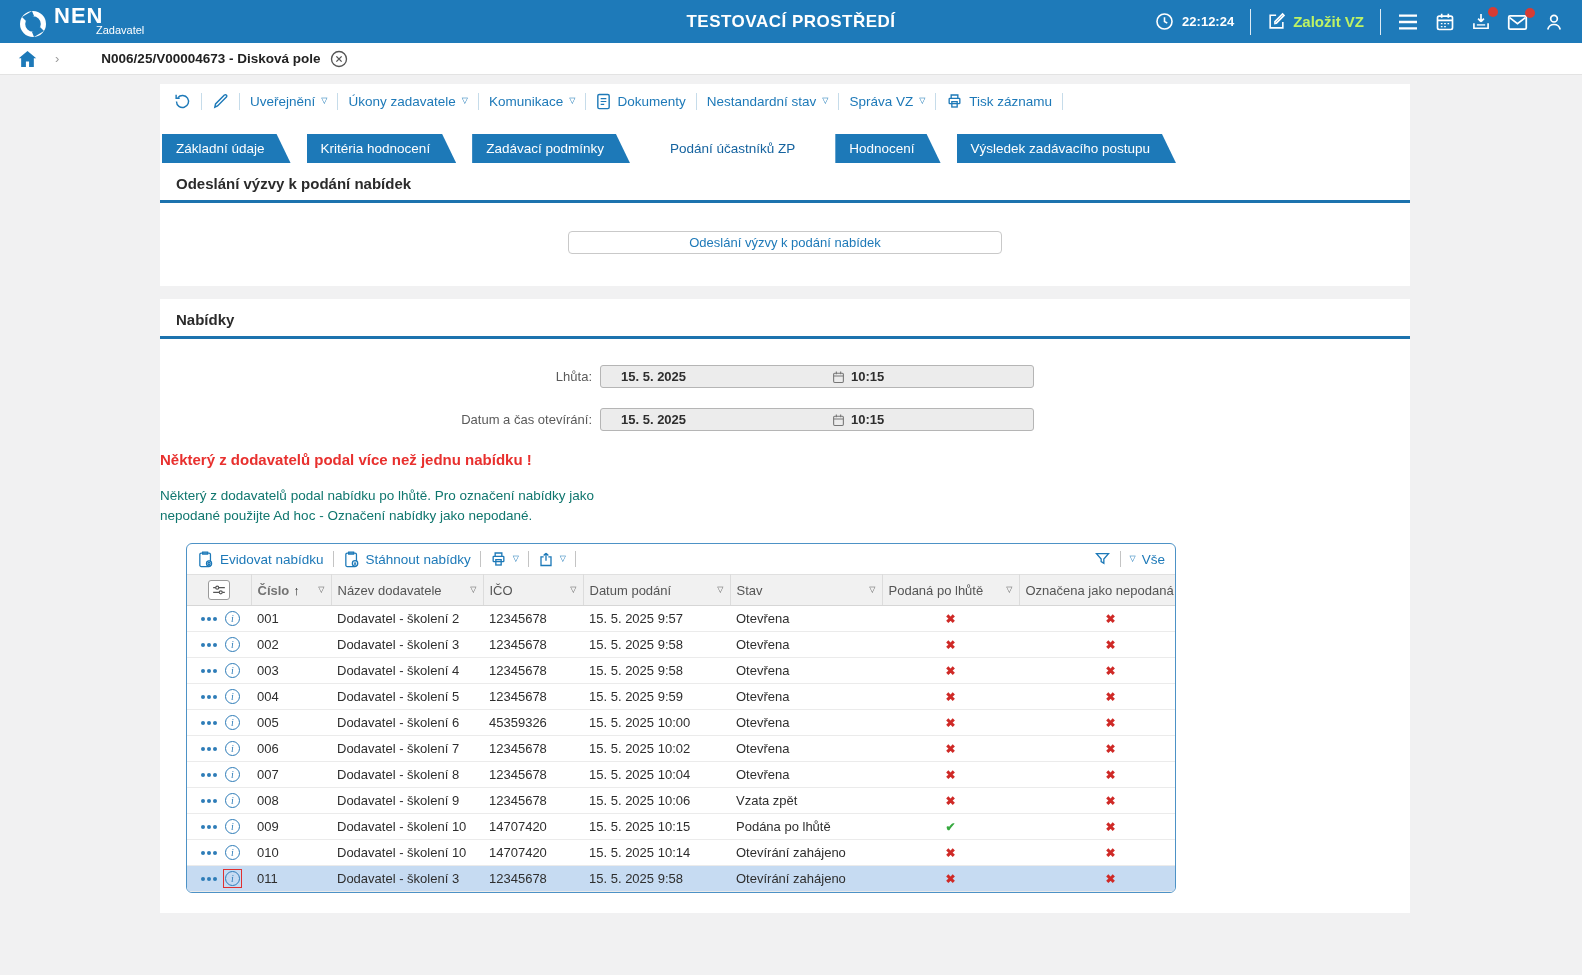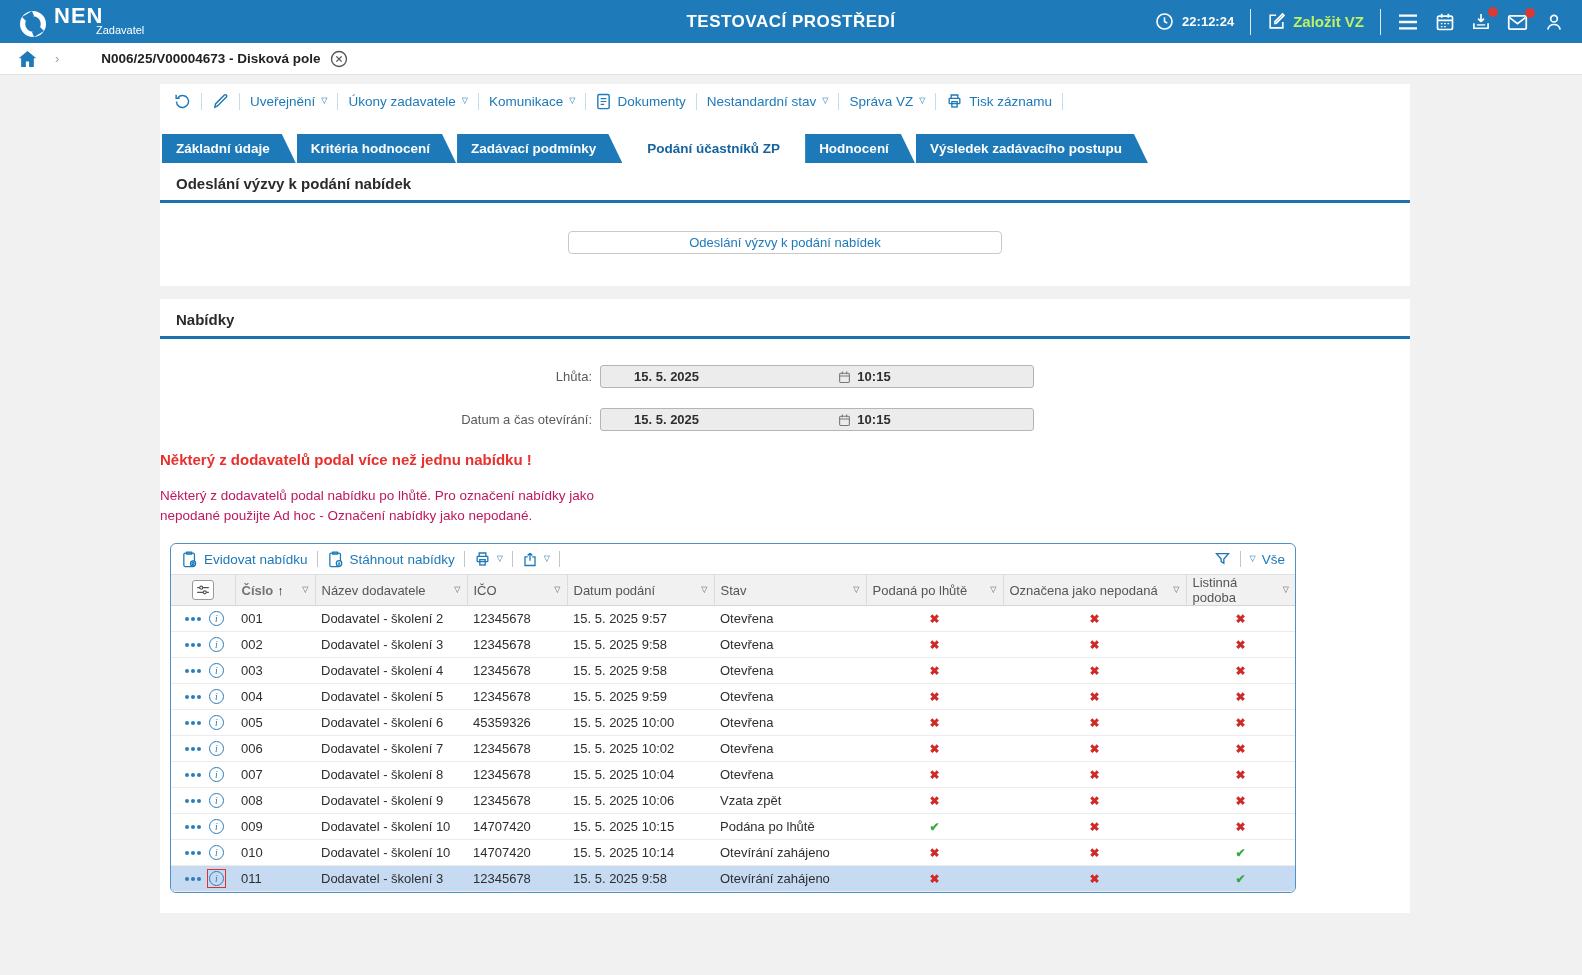--- a/index.html
+++ b/index.html
@@ -33,48 +33,48 @@
   .gap { height:13px; }
 
   
   .cmdbar { display:flex; align-items:center; height:34px; padding:0 4px 0 14px; color:#1d79b8; }
   .cmd { display:flex; align-items:center; gap:6px; color:#1d79b8; background:none; border:none; font-family:inherit; font-size:13.5px; cursor:pointer; white-space:nowrap; }
   .cmdsep { width:1px; height:17px; background:#c6dcea; margin:0 10px; }
   .caret { font-size:8px; color:#1d79b8; line-height:1; }
 
   
   .tabs { display:flex; margin:16px 0 0 2px; }
-  .tab { background:#1d79b8; color:#fff; font-weight:bold; font-size:13.5px; padding:7px 26px 7px 14px; margin-right:1px;
+  .tab { background:#1d79b8; color:#fff; font-weight:normal; font-size:13.5px; padding:7px 26px 7px 14px; margin-right:16px;
          clip-path:polygon(0 0, calc(100% - 14px) 0, 100% 100%, 0 100%); cursor:pointer; white-space:nowrap; }
   .tab.active { background:#fff; color:#15639f; padding:7px 24px; }
 
   
   .sec-title { font-size:15px; font-weight:bold; color:#2b2b2b; padding:12px 0 8px 16px; }
   .sec-rule { height:3px; background:#1c73ae; }
   .center-area { display:flex; justify-content:center; padding:28px 0 30px 0; }
   .outline-btn { width:434px; height:23px; background:#fff; border:1px solid #c9c9c9; border-radius:4px;
                  color:#1d79b8; font-size:13px; font-family:inherit; cursor:pointer; }
 
   
   .fields { padding-top:16px; }
   .field-row { display:flex; align-items:center; margin:10px 0 20px 0; }
   .field-label { width:440px; text-align:right; color:#5a5a5a; padding-right:8px; font-size:13px; }
   .date-input { width:434px; height:23px; background:#ececec; border:1px solid #b5b5b5; border-radius:3px;
                 display:flex; align-items:center; font-weight:bold; color:#2e2e2e; font-size:13px; }
-  .di-date { flex:1.05; padding-left:8px;margin-left:25px; }
+  .di-date { flex:1.05; padding-left:20px; }
   .di-time { flex:1; display:flex; align-items:center; gap:6px; color:#2e2e2e; }
   .cal-icon { color:#777; display:inline-flex; }
 
   .msg { margin-left:448px; width:434px; }
   .warn { color:#e8302e; font-weight:bold; font-size:15px; margin:14px 0; }
-  .note { color:#be185d; font-size:13.5px; text-align:justify; line-height:1.45; margin:18px 0; }
+  .note { color:#0f766e; font-size:13.5px; text-align:justify; line-height:1.45; margin:18px 0; }
 
   
   .grid-title { font-size:15px; font-weight:bold; color:#2b2b2b; margin:26px 0 8px 18px; }
-  .grid-box { width:1126px; margin-left:10px; border:1px solid #4d92c6; border-radius:6px; overflow:hidden; background:#fff; }
+  .grid-box { width:990px; margin-left:26px; border:1px solid #4d92c6; border-radius:6px; overflow:hidden; background:#fff; }
   .grid-toolbar { display:flex; align-items:center; height:30px; padding:0 10px; color:#1d79b8; }
   .gsep { width:1px; height:16px; background:#c4c4c4; margin:0 9px; }
   .gt-right { margin-left:auto; display:flex; align-items:center; }
 
   table { width:100%; border-collapse:collapse; table-layout:fixed; }
   thead th { background:#f1f1f1; height:31px; font-weight:normal; color:#555; font-size:13px; text-align:left;
              border-top:1px solid #e0e0e0; border-bottom:1px solid #d6d6d6; border-right:1px solid #dcdcdc; padding:0 6px; }
   thead th:last-child { border-right:none; }
   .th-inner { display:flex; align-items:center; gap:4px; }
   .th-inner .caret { margin-left:auto; color:#666; }

